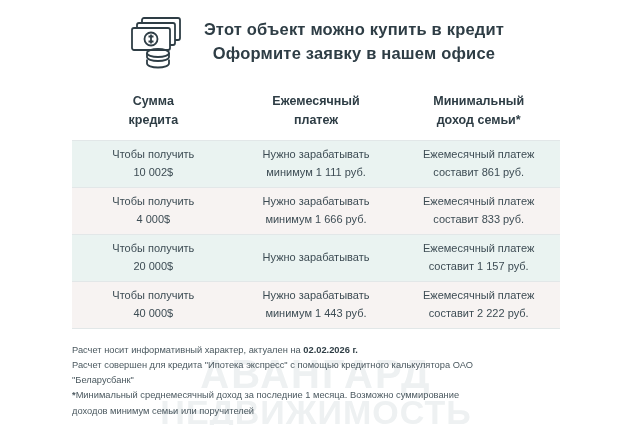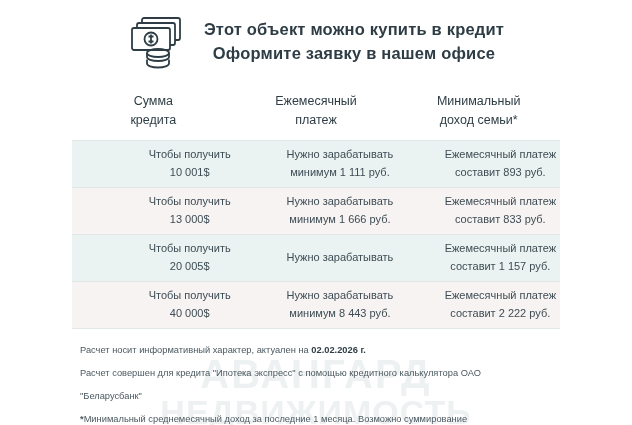--- a/index.html
+++ b/index.html
@@ -67,21 +67,21 @@
   .col-heads {
     position: relative;
     z-index: 2;
     display: flex;
     padding: 16px 72px 10px 72px;
   }
   .col-heads > div {
     flex: 1 1 0;
     text-align: center;
     font-size: 12.5px;
-    font-weight: normal;
+    font-weight: bold;
     color: #2e3d45;
     line-height: 1.5;
   }
 
   
   .table {
     position: relative;
     z-index: 2;
     margin: 0 72px;
     border-top: 1px solid #e2e7e8;
@@ -90,39 +90,39 @@
     display: flex;
     border-bottom: 1px solid #e2e7e8;
     height: 47px;
   }
   .row.alt-a { background: #eaf3f1; }
   .row.alt-b { background: #f7f3f2; }
   .cell {
     flex: 1 1 0;
     display: flex;
     align-items: center;
-    justify-content: flex-end;
+    justify-content: center;
     text-align: center;
     font-size: 11px;
     line-height: 1.55;
     color: #3d4c54;
     padding: 0 4px;
   }
 
   
   .footnote {
     position: relative;
     z-index: 2;
     margin: 14px 72px 0 72px;
     font-size: 9.3px;
     line-height: 1.65;
     color: #4a585f;
   }
   .footnote b { font-weight: bold; color: #2e3d45; }
-  .footnote p { margin: 8px; }
+  .footnote p { margin: 0; }
   .footnote .star { font-weight: bold; }
 </style>
 </head>
 <body>
 
 <div class="page">
 
   <div class="watermark">
     <div class="wm1">АВАНГАРД</div>
     <div class="wm2">НЕДВИЖИМОСТЬ</div>
@@ -165,63 +165,63 @@
       <div>доход семьи*</div>
     </div>
   </div>
 
   <div class="table">
 
     <div class="row alt-a">
       <div class="cell">
         <div>
           <div>Чтобы получить</div>
-          <div>10 001$</div>
+          <div>10 002$</div>
         </div>
       </div>
       <div class="cell">
         <div>
           <div>Нужно зарабатывать</div>
           <div>минимум 1 111 руб.</div>
         </div>
       </div>
       <div class="cell">
         <div>
           <div>Ежемесячный платеж</div>
-          <div>составит 893 руб.</div>
+          <div>составит 861 руб.</div>
         </div>
       </div>
     </div>
 
     <div class="row alt-b">
       <div class="cell">
         <div>
           <div>Чтобы получить</div>
-          <div>13 000$</div>
+          <div>4 000$</div>
         </div>
       </div>
       <div class="cell">
         <div>
           <div>Нужно зарабатывать</div>
           <div>минимум 1 666 руб.</div>
         </div>
       </div>
       <div class="cell">
         <div>
           <div>Ежемесячный платеж</div>
           <div>составит 833 руб.</div>
         </div>
       </div>
     </div>
 
     <div class="row alt-a">
       <div class="cell">
         <div>
           <div>Чтобы получить</div>
-          <div>20 005$</div>
+          <div>20 000$</div>
         </div>
       </div>
       <div class="cell">
         <div>
           <div>Нужно зарабатывать</div>
         </div>
       </div>
       <div class="cell">
         <div>
           <div>Ежемесячный платеж</div>
@@ -233,21 +233,21 @@
     <div class="row alt-b">
       <div class="cell">
         <div>
           <div>Чтобы получить</div>
           <div>40 000$</div>
         </div>
       </div>
       <div class="cell">
         <div>
           <div>Нужно зарабатывать</div>
-          <div>минимум 8 443 руб.</div>
+          <div>минимум 1 443 руб.</div>
         </div>
       </div>
       <div class="cell">
         <div>
           <div>Ежемесячный платеж</div>
           <div>составит 2 222 руб.</div>
         </div>
       </div>
     </div>
 

